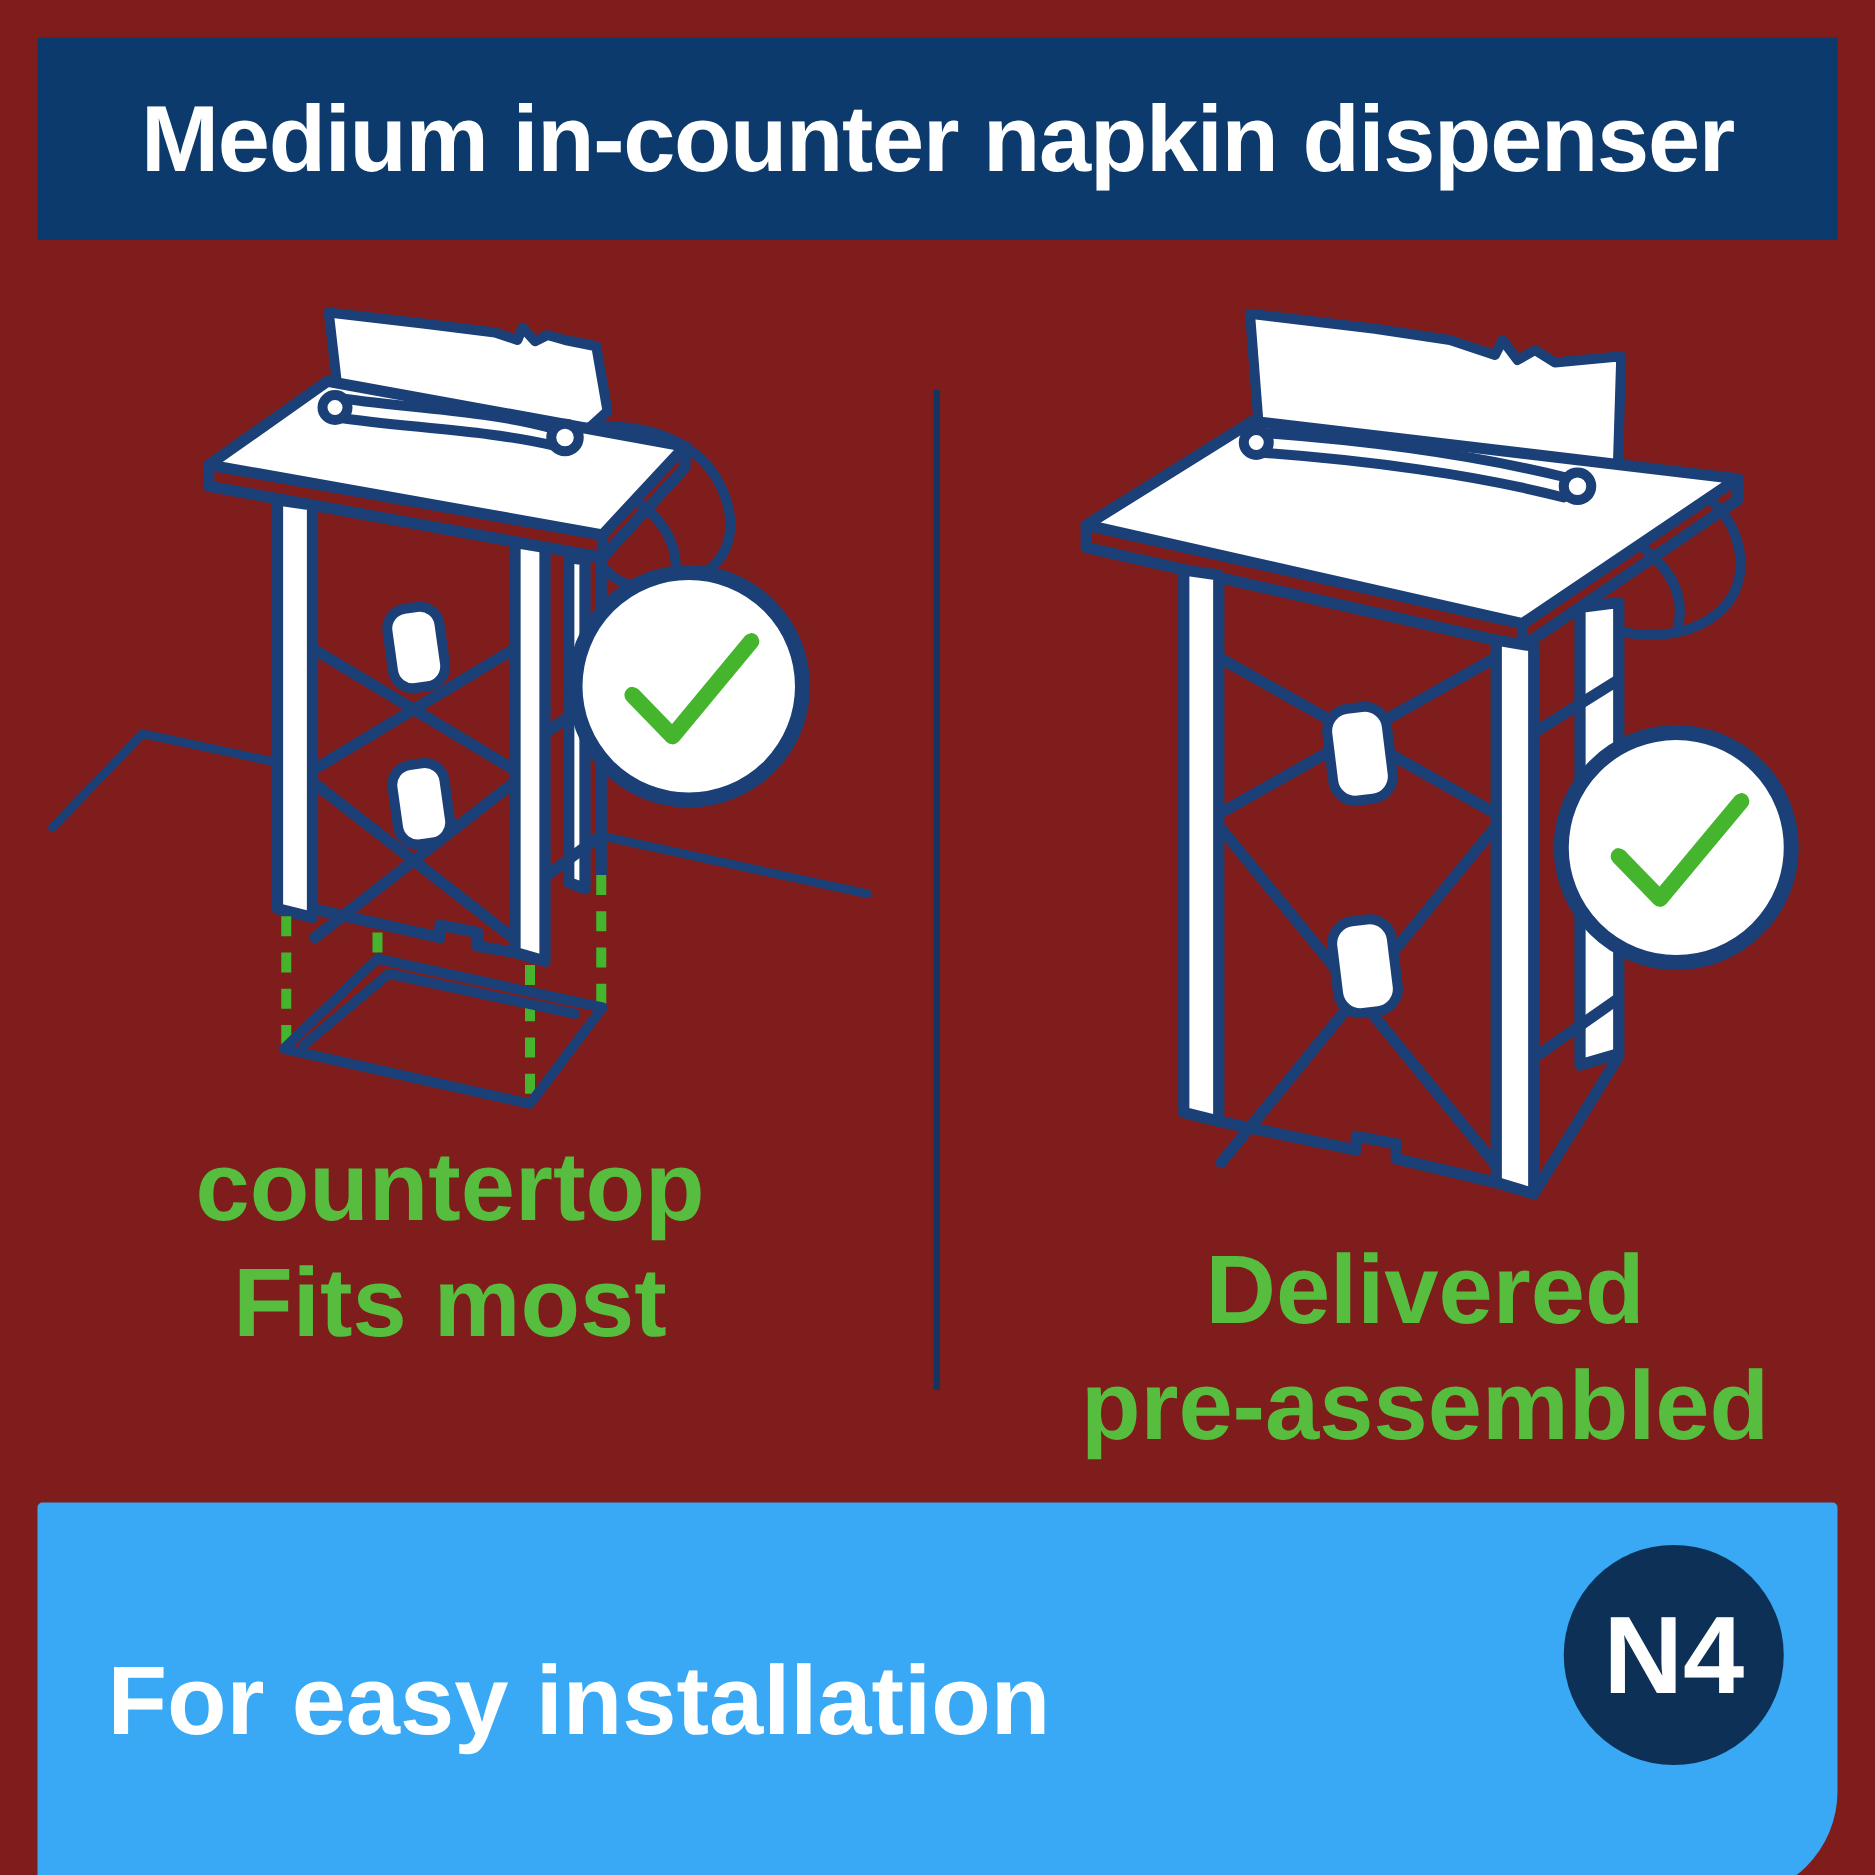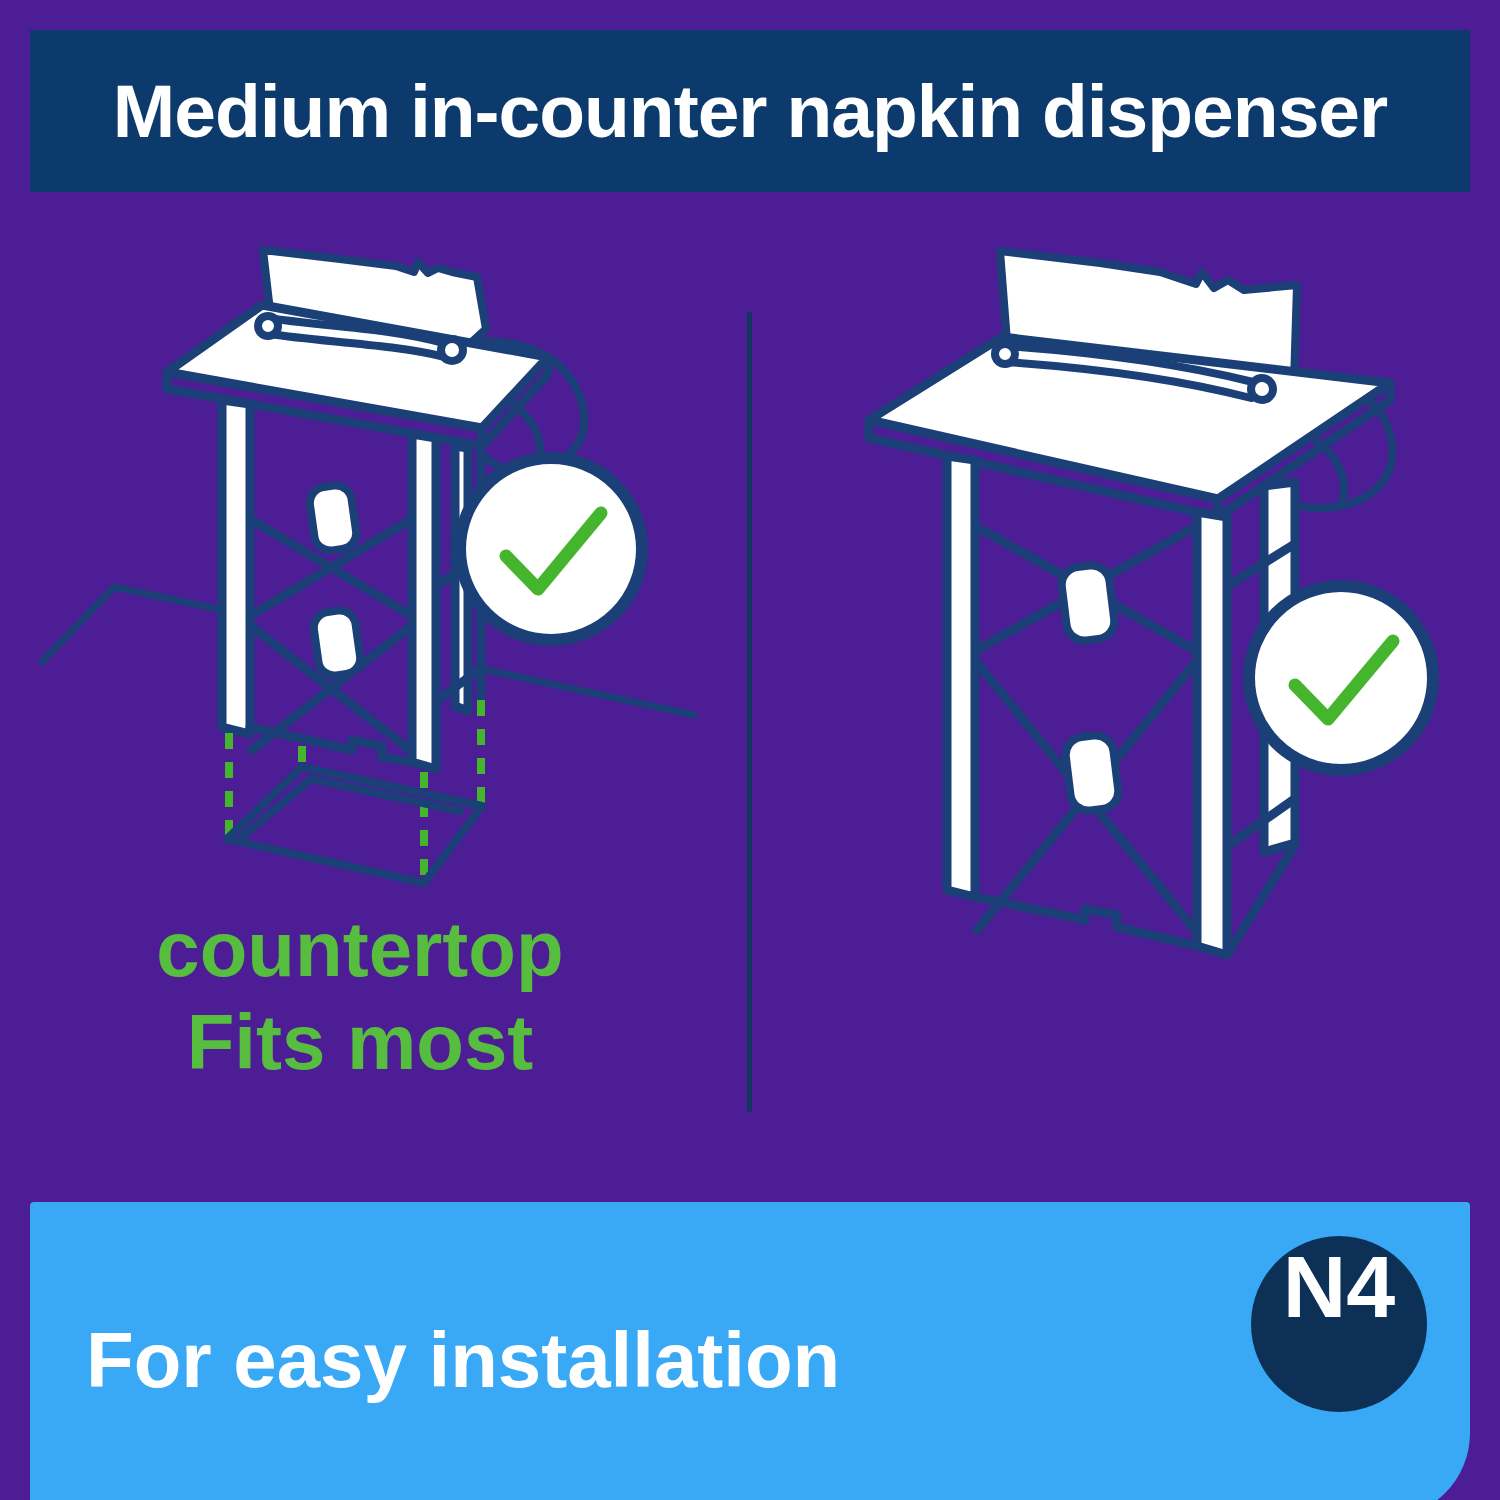--- a/index.html
+++ b/index.html
@@ -1,17 +1,17 @@
 <!DOCTYPE html>
 <html><head>
 <meta charset="utf-8">
 <style>
   html,body{margin:0;padding:0;background:#ffffff;}
   .canvas{
-    position:relative;width:1500px;height:1500px;background:#4c1d95;overflow:hidden;
+    position:relative;width:1500px;height:1500px;background:#7f1d1d;overflow:hidden;
     font-family:"Liberation Sans", sans-serif;
   }
   
   .top-banner{
     position:absolute;left:30px;top:30px;width:1440px;height:162px;
     background:#0d3a6c;display:flex;align-items:center;justify-content:center;
   }
   .top-banner h1{
     margin:0;color:#ffffff;font-size:75px;font-weight:bold;letter-spacing:-1px;white-space:nowrap;
   }
@@ -40,21 +40,21 @@
   .bottom-banner{
     position:absolute;left:30px;top:1202px;width:1440px;height:316px;
     background:#39a8f5;border-radius:4px 4px 85px 4px;
   }
   .bottom-banner .slogan{
     position:absolute;left:56px;top:0;height:100%;display:flex;align-items:center;
     color:#ffffff;font-size:78px;font-weight:bold;white-space:nowrap;
   }
   .n4-badge{
     position:absolute;left:1221px;top:34px;width:176px;height:176px;border-radius:50%;
-    background:#0d3156;display:flex;align-items:flex-start;justify-content:center;
+    background:#0d3156;display:flex;align-items:center;justify-content:center;
     color:#ffffff;font-size:88px;font-weight:bold;
   }
 </style>
 </head>
 <body>
 
 <div class="canvas">
 
   <div class="top-banner">
     <h1>Medium in-counter napkin dispenser</h1>
@@ -158,20 +158,24 @@
       <path class="check" d="M1295,685 L1328,719 L1393,641"></path>
     </g>
   </svg>
 
   <div class="divider"></div>
 
   <div class="caption caption-left">
     <div>countertop</div>
     <div>Fits most</div>
   </div>
+  <div class="caption caption-right">
+    <div>Delivered</div>
+    <div>pre-assembled</div>
+  </div>
 
   <div class="bottom-banner">
     <div class="slogan">For easy installation</div>
     <div class="n4-badge">
       <span>N4</span>
     </div>
   </div>
 
 </div>
 

